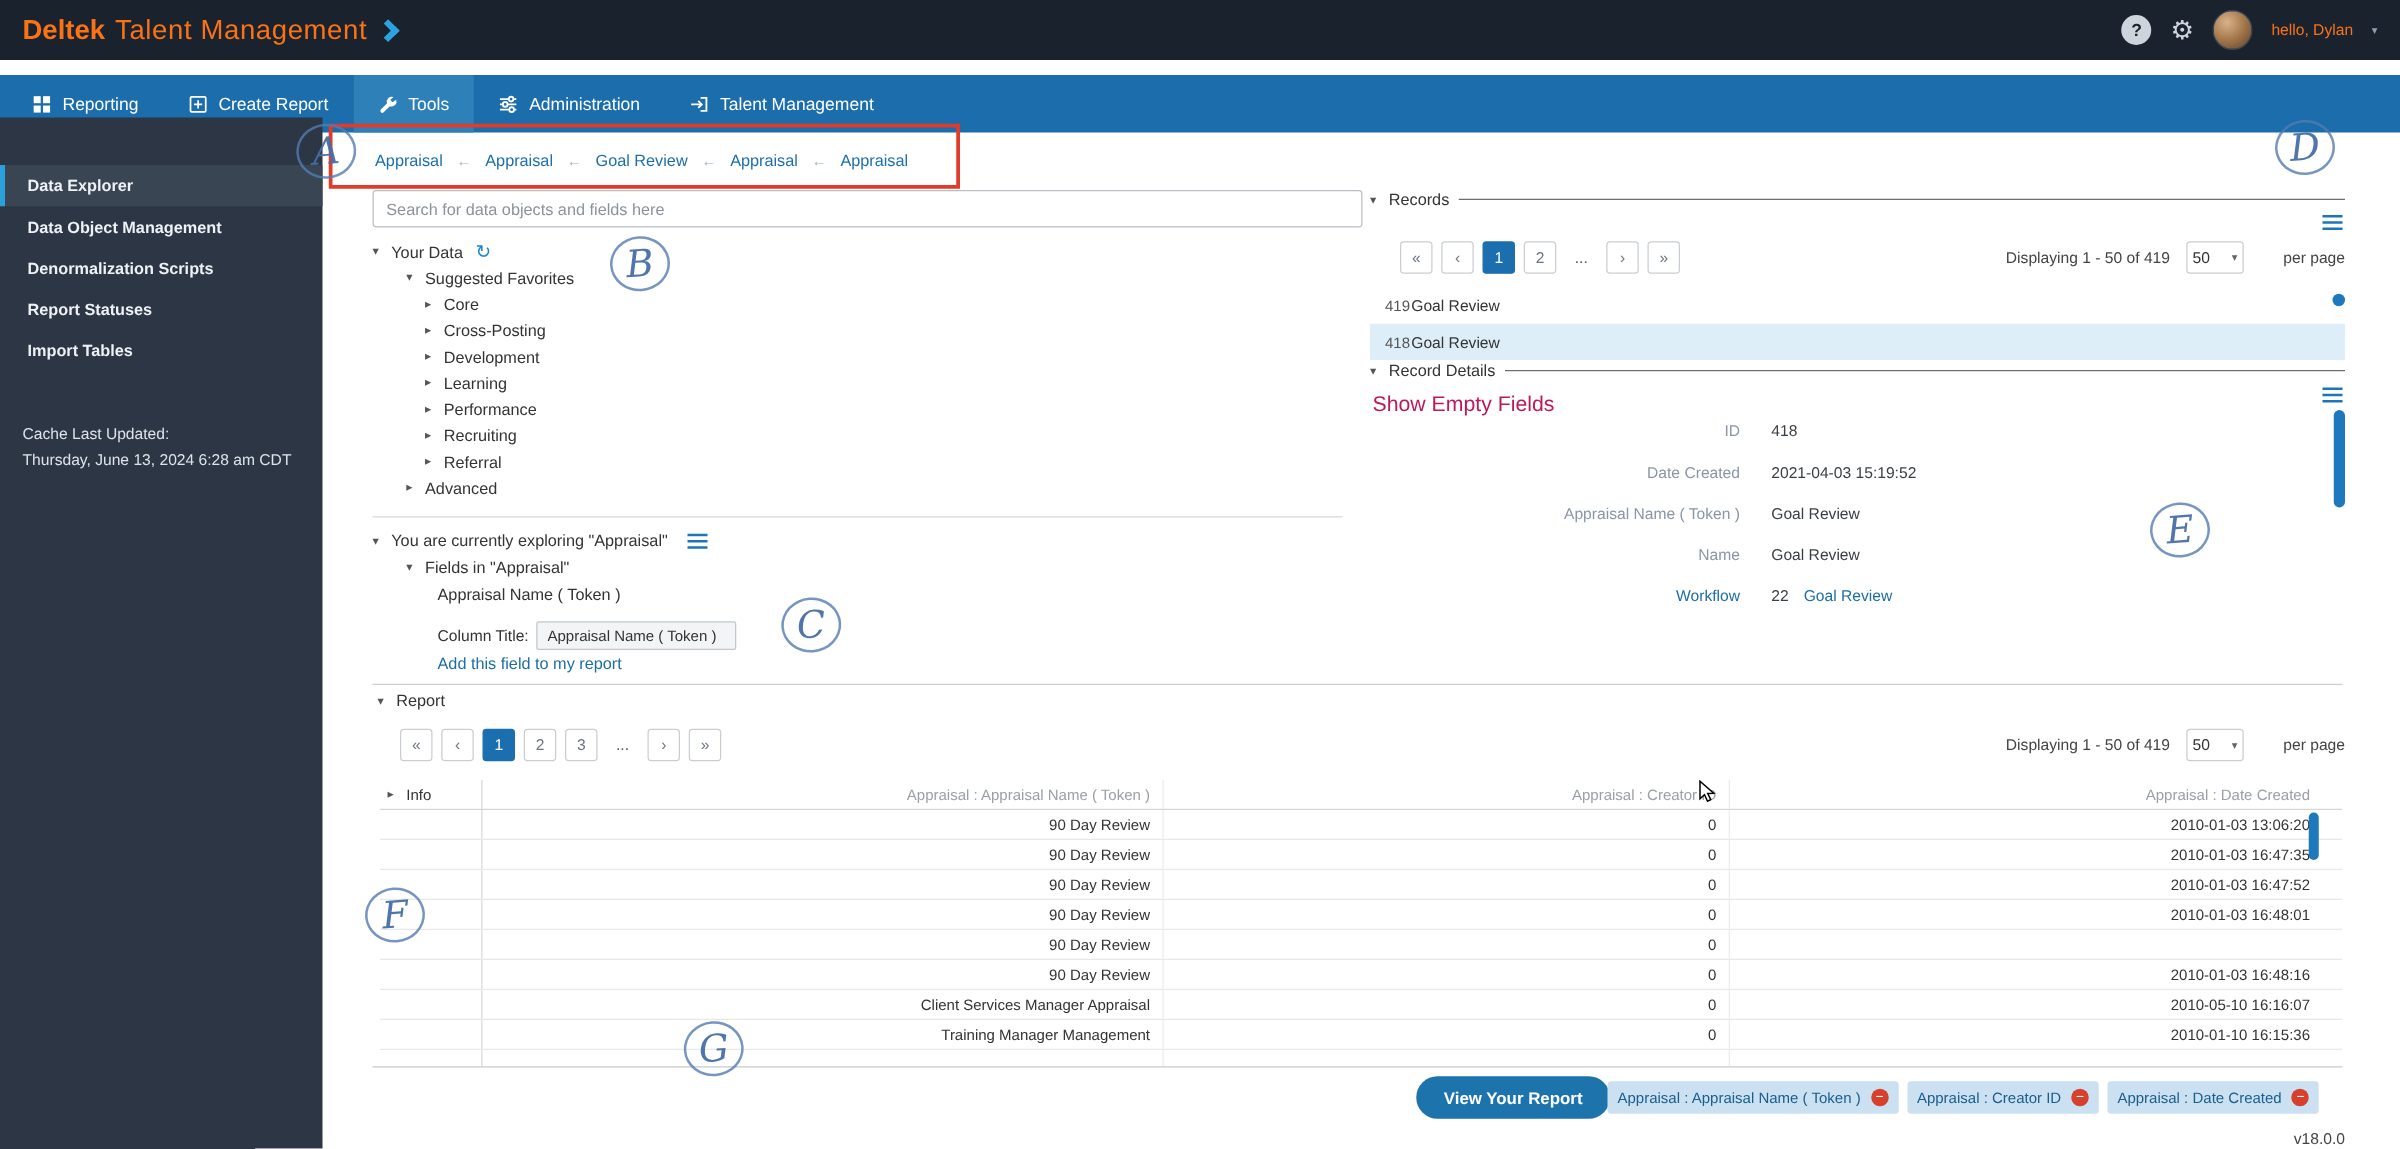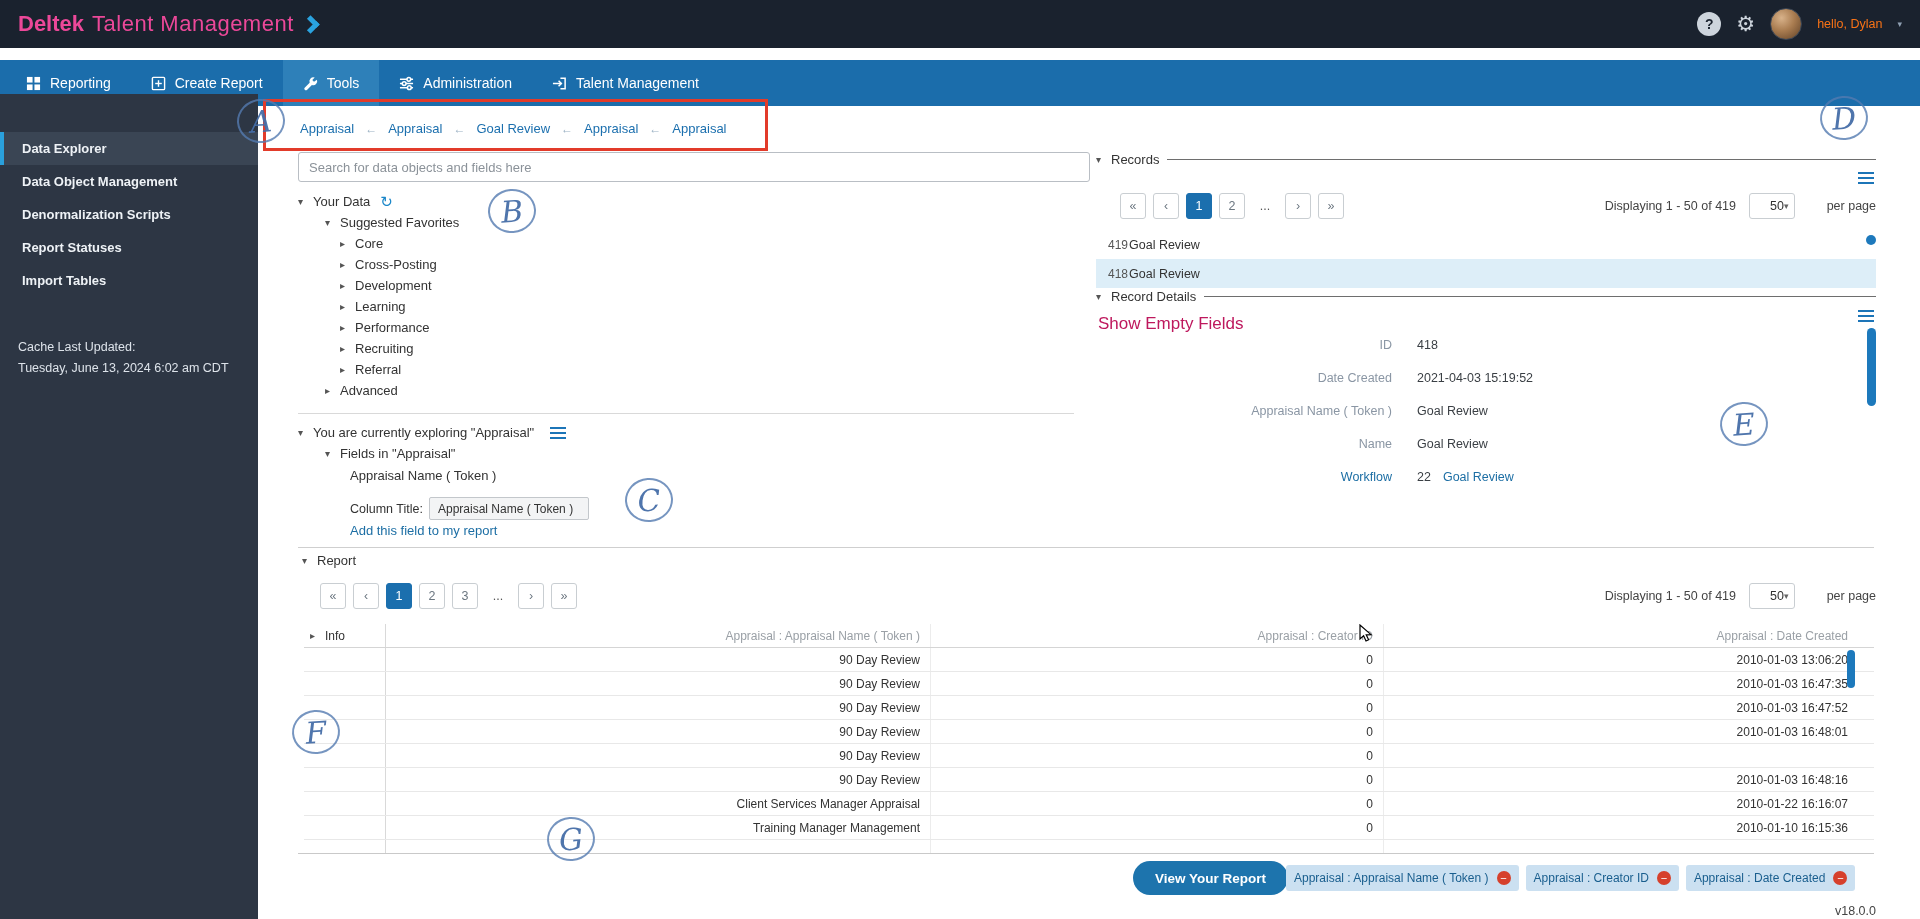--- a/index.html
+++ b/index.html
@@ -2,21 +2,21 @@
 <html><head>
 <meta charset="utf-8">
 <style>
   * { box-sizing: border-box; }
   html,body { margin:0; padding:0; background:#fff; }
   body { width:1920px; height:919px; font-family:"Liberation Sans", sans-serif; }
   .screen { position:relative; width:1920px; height:919px; overflow:hidden; background:#fff; }
 
   
   .topbar { position:absolute; top:0; left:0; right:0; height:48px; background:#1a222e; display:flex; align-items:center; padding:0 18px; }
-  .brand { display:flex; align-items:center; gap:8px; color:#ec4899; font-size:22px; }
+  .brand { display:flex; align-items:center; gap:8px; color:#f97316; font-size:22px; }
   .brand .bold { font-weight:700; }
   .brand .rest { font-weight:300; letter-spacing:.5px; }
   .logo-chev { width:13px; height:13px; border-top:5px solid #2aa3e0; border-right:5px solid #2aa3e0; transform:rotate(45deg); margin-left:2px; }
   .topbar-right { margin-left:auto; display:flex; align-items:center; gap:15px; }
   .help-circle { width:24px; height:24px; border-radius:50%; background:#cdd4dc; color:#1a222e; font-weight:700; font-size:14px; display:flex; align-items:center; justify-content:center; cursor:pointer; }
   .gear { color:#cdd4dc; font-size:21px; cursor:pointer; }
   .avatar { width:32px; height:32px; border-radius:50%; background:radial-gradient(circle at 35% 30%, #d8b28a 0%, #a97c50 45%, #5d3f26 100%); border:1px solid #3a4656; cursor:pointer; }
   .greet { color:#f97316; font-size:12.5px; cursor:pointer; }
   .user-caret { color:#8fa0b2; font-size:9px; cursor:pointer; }
 
@@ -64,21 +64,21 @@
   .divider-report { position:absolute; left:40px; top:453px; right:46px; height:1px; background:#cfcfcf; }
   .report-title { position:absolute; left:44px; top:459px; display:flex; align-items:center; }
 
   .pag { display:flex; align-items:center; gap:7px; }
   .pag-report { position:absolute; left:62px; top:489px; }
   .pg { min-width:26px; height:26px; border:1px solid #c9ced2; border-radius:3px; background:#fff; color:#6b7680; display:flex; align-items:center; justify-content:center; font-size:12.5px; cursor:pointer; padding:0 6px; }
   .pg.active { background:#1b6fae; border-color:#1b6fae; color:#fff; }
   .pg.ghost { border:none; background:transparent; cursor:default; color:#555; }
   .pag-display { position:absolute; font-size:12.5px; color:#444; }
   .pag-display.report { top:495px; right:184px; }
-  .per-select { position:absolute; width:46px; height:26px; border:1px solid #c9ced2; border-radius:3px; background:#fff; display:flex; align-items:center; justify-content:space-between; padding:0 20px; font-size:12.5px; color:#333; cursor:pointer; }
+  .per-select { position:absolute; width:46px; height:26px; border:1px solid #c9ced2; border-radius:3px; background:#fff; display:flex; align-items:center; justify-content:space-between; padding:0 4px; font-size:12.5px; color:#333; cursor:pointer; }
   .per-select.report { top:489px; right:125px; }
   .per-label { position:absolute; font-size:12.5px; color:#444; }
   .per-label.report { top:495px; right:44px; }
   .dd-caret { font-size:9px; color:#666; }
 
   
   .report-table { position:absolute; left:46px; top:530px; width:1570px; height:229px; overflow:hidden; font-size:12px; }
   .tr { display:flex; height:24px; line-height:24px; border-bottom:1px solid #e8e8e8; background:#fff; }
   .tr.head { color:#9aa0a6; border-bottom:1px solid #d5d5d5; }
   .td-info { width:82px; border-right:1px solid #d9d9d9; padding-left:6px; color:#333; display:flex; align-items:center; }
@@ -211,21 +211,21 @@
   </nav>
 
   <aside class="sidebar">
     <div class="side-item active">Data Explorer</div>
     <div class="side-item">Data Object Management</div>
     <div class="side-item">Denormalization Scripts</div>
     <div class="side-item">Report Statuses</div>
     <div class="side-item">Import Tables</div>
     <div class="cache">
       <div>Cache Last Updated:</div>
-      <div>Tuesday, June 13, 2024 6:02 am CDT</div>
+      <div>Thursday, June 13, 2024 6:28 am CDT</div>
     </div>
   </aside>
 
   <main class="main">
 
     <div class="breadcrumb">
       <span class="crumb">Appraisal</span>
       <span class="crumb-sep">←</span>
       <span class="crumb">Appraisal</span>
       <span class="crumb-sep">←</span>
@@ -365,21 +365,21 @@
       <div class="tr">
         <div class="td-info"></div>
         <div class="td-name">90 Day Review</div>
         <div class="td-creator">0</div>
         <div class="td-date">2010-01-03 16:48:16</div>
       </div>
       <div class="tr">
         <div class="td-info"></div>
         <div class="td-name">Client Services Manager Appraisal</div>
         <div class="td-creator">0</div>
-        <div class="td-date">2010-01-22 16:16:07</div>
+        <div class="td-date">2010-05-10 16:16:07</div>
       </div>
       <div class="tr">
         <div class="td-info"></div>
         <div class="td-name">Training Manager Management</div>
         <div class="td-creator">0</div>
         <div class="td-date">2010-01-10 16:15:36</div>
       </div>
       <div class="tr">
         <div class="td-info"></div>
         <div class="td-name"></div>

